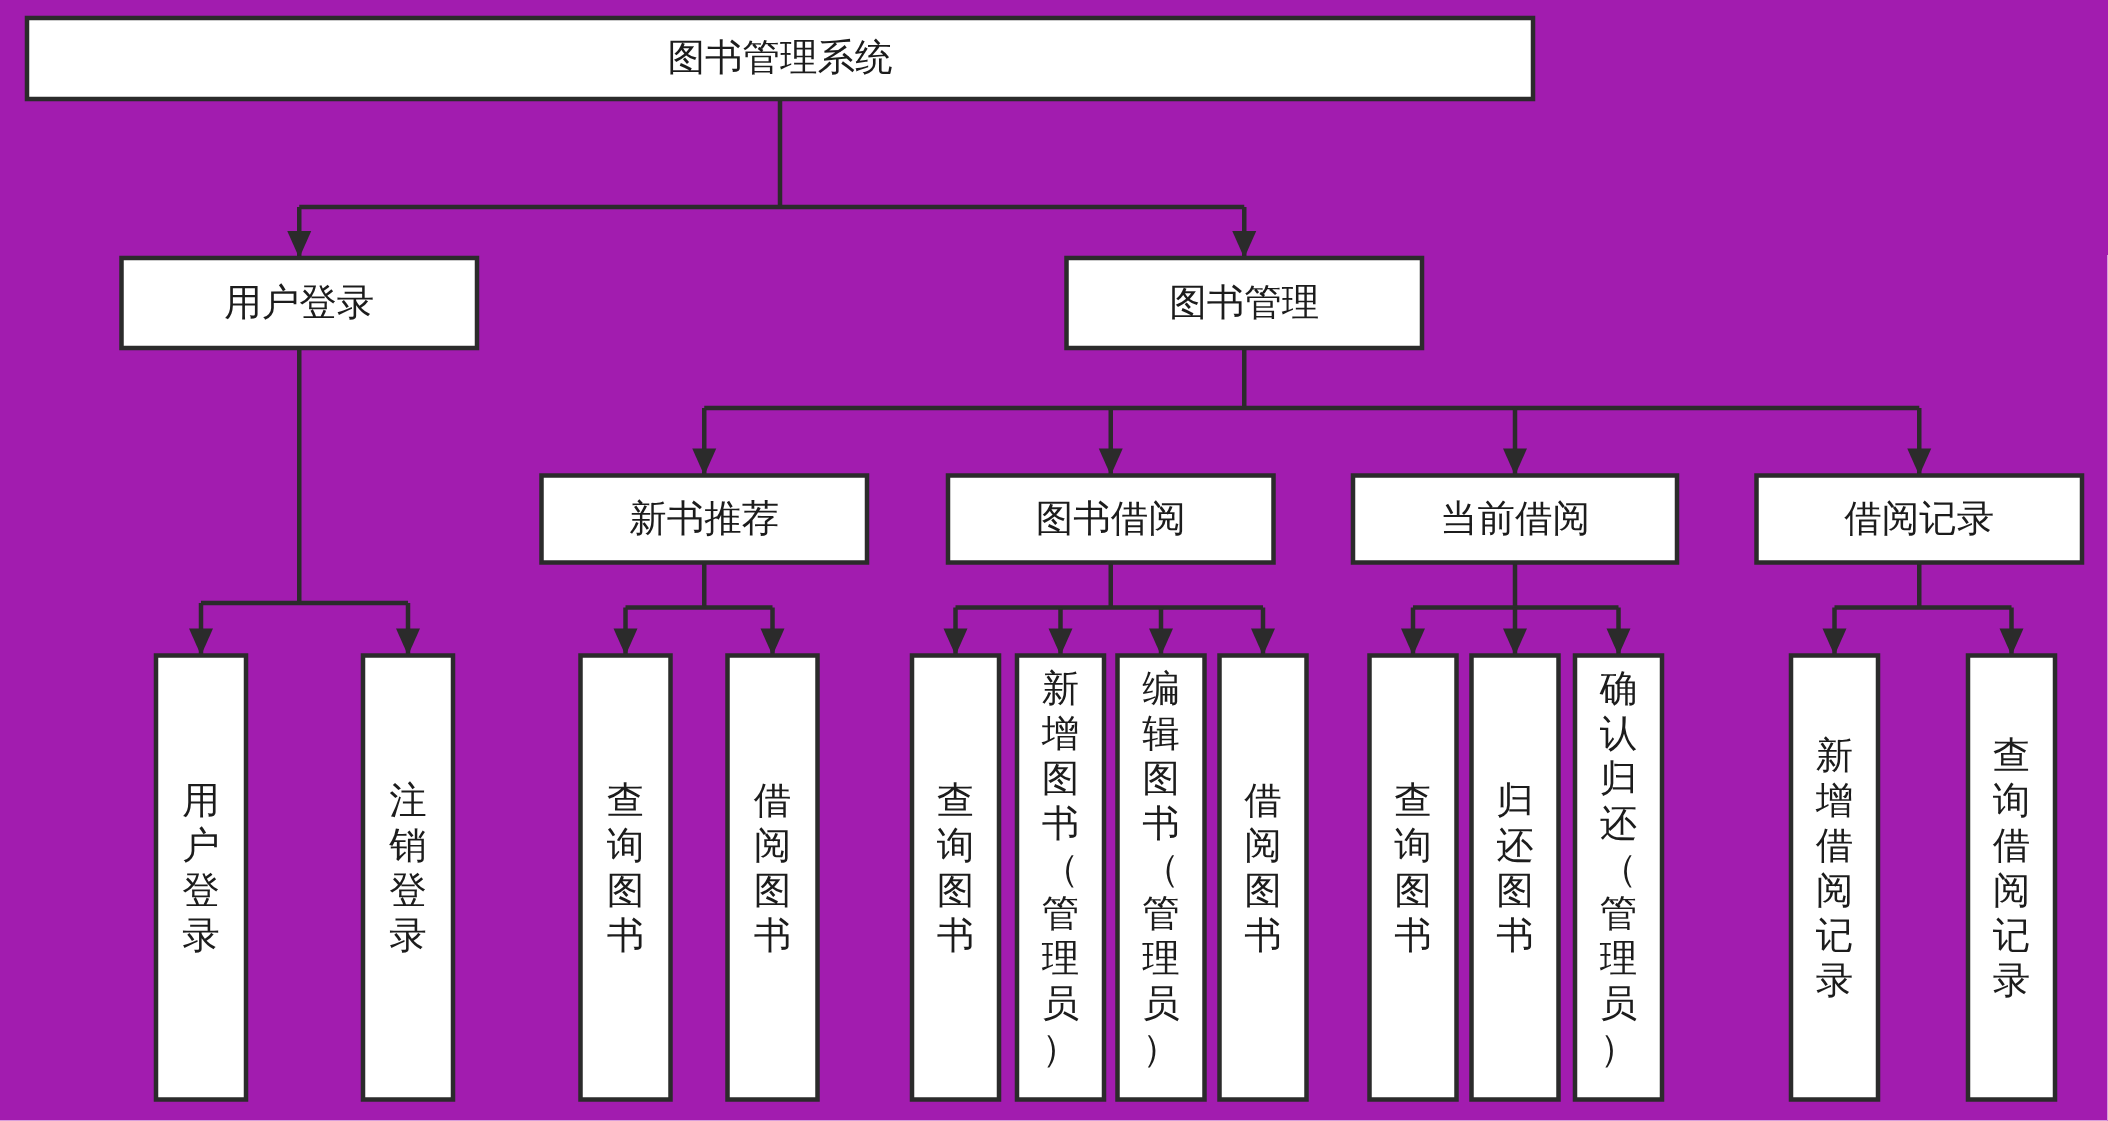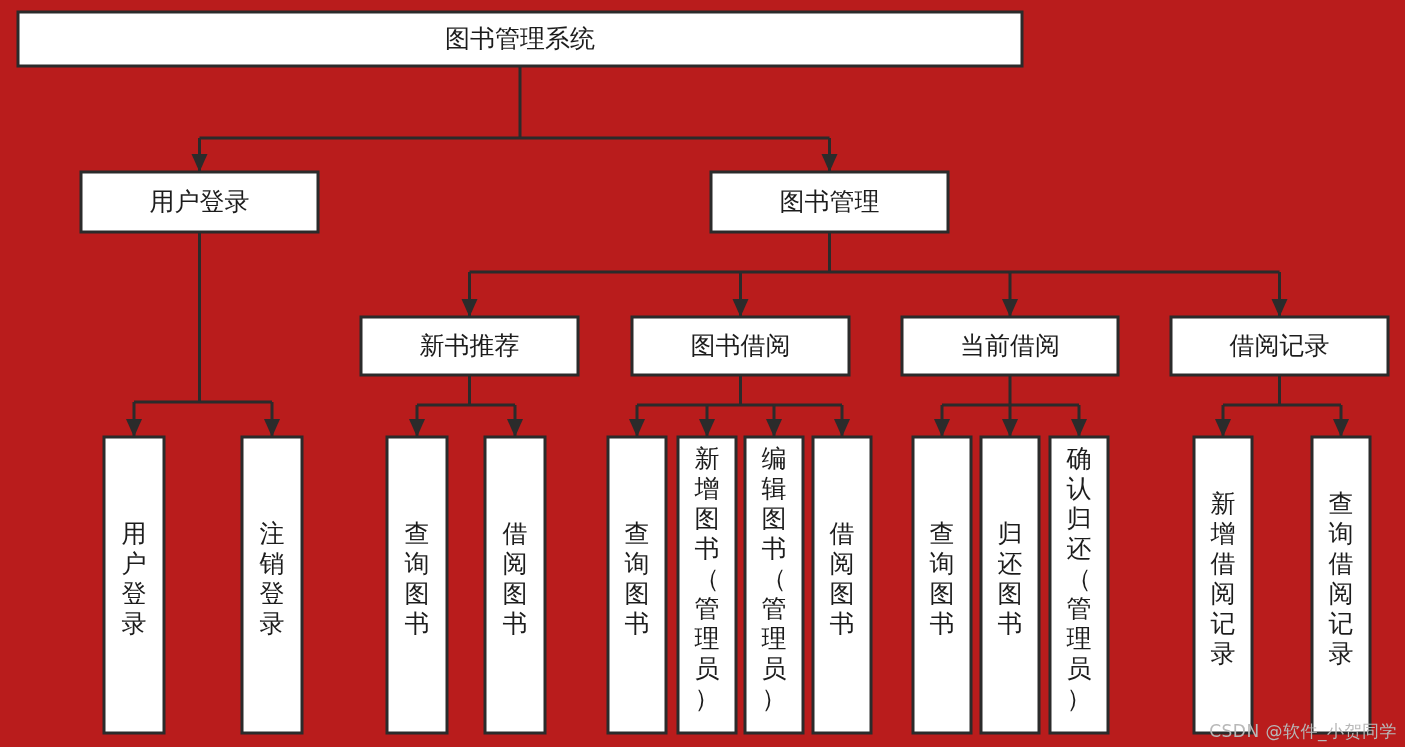--- a/index.html
+++ b/index.html
@@ -1,18 +1,18 @@
 <!DOCTYPE html>
 <html><head>
 <meta charset="utf-8">
 <style>
   html,body{margin:0;padding:0;background:#ffffff;}
   body{width:1405px;height:747px;overflow:hidden;
        font-family:"DejaVu Sans","Liberation Sans",sans-serif;}
-  #stage{position:relative;width:1405px;height:747px;background:#b91c1c;}
+  #stage{position:relative;width:1405px;height:747px;background:#a21caf;}
   svg#diagram{position:absolute;left:0;top:0;width:1405px;height:747px;display:block;}
   .node-rect{fill:#ffffff;stroke:#2b2b2b;stroke-width:3;}
   .edge{fill:none;stroke:#2b2b2b;stroke-width:3;}
   .arrow-head{fill:#2b2b2b;stroke:none;}
   .node-label{fill:#1c1c1c;font-family:"DejaVu Sans","Liberation Sans",sans-serif;
               font-size:25px;text-anchor:middle;dominant-baseline:middle;}
   .node-label-vert{fill:#1c1c1c;font-family:"DejaVu Sans","Liberation Sans",sans-serif;
               font-size:25px;text-anchor:middle;}
   .watermark{position:absolute;right:8px;bottom:4px;color:#b8b8b8;font-size:17px;
              letter-spacing:0.5px;white-space:nowrap;
@@ -154,14 +154,13 @@
         <g>
           <rect x="1194" y="437" width="58" height="296" class="node-rect"></rect>
           <text x="1223" y="512" class="node-label-vert"><tspan x="1223" dy="0">新</tspan><tspan x="1223" dy="30">增</tspan><tspan x="1223" dy="30">借</tspan><tspan x="1223" dy="30">阅</tspan><tspan x="1223" dy="30">记</tspan><tspan x="1223" dy="30">录</tspan></text>
         </g>
         <g>
           <rect x="1312" y="437" width="58" height="296" class="node-rect"></rect>
           <text x="1341" y="512" class="node-label-vert"><tspan x="1341" dy="0">查</tspan><tspan x="1341" dy="30">询</tspan><tspan x="1341" dy="30">借</tspan><tspan x="1341" dy="30">阅</tspan><tspan x="1341" dy="30">记</tspan><tspan x="1341" dy="30">录</tspan></text>
         </g>
       </g>
   </svg>
-  <div class="watermark">CSDN @软件_小贺同学</div>
 </div>
 
 </body></html>

